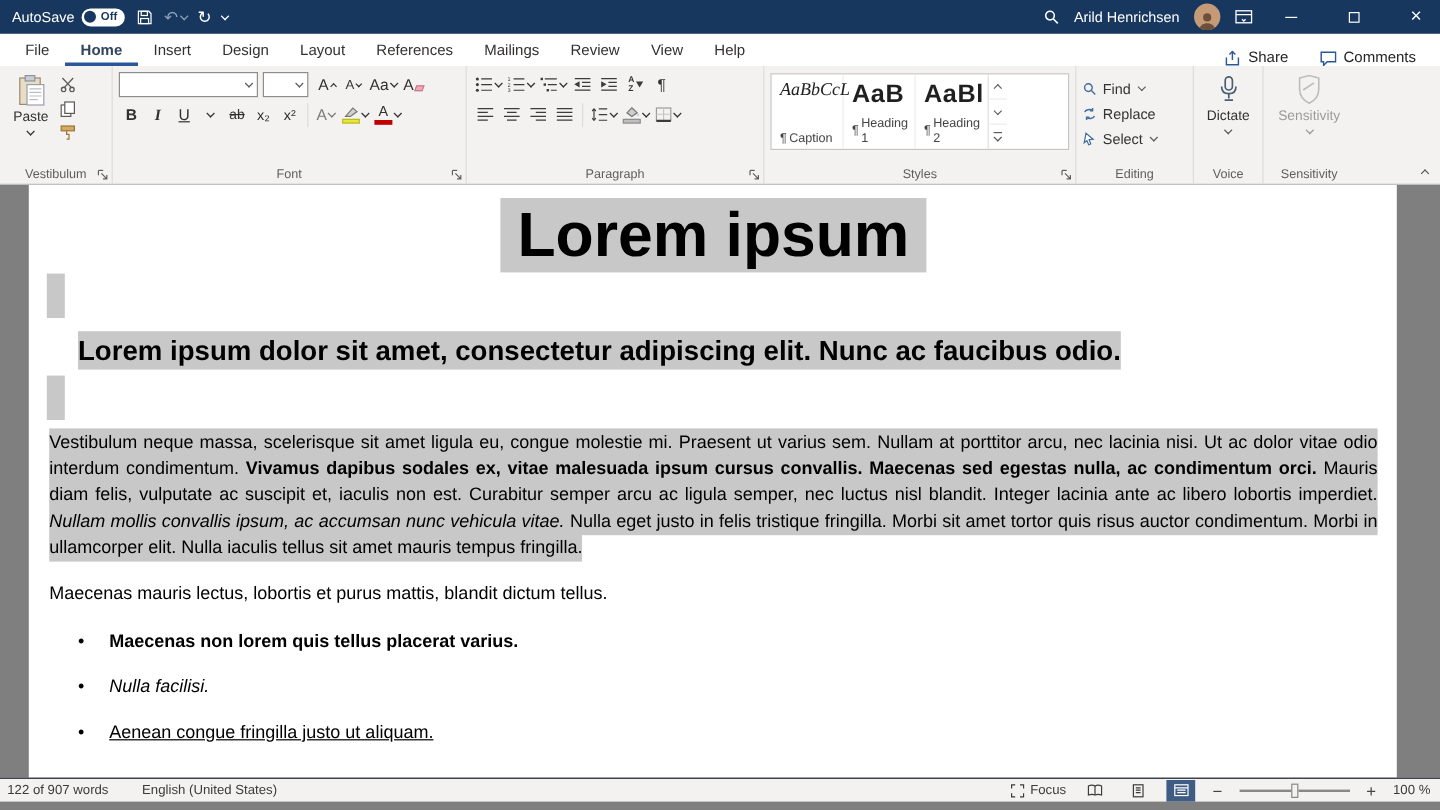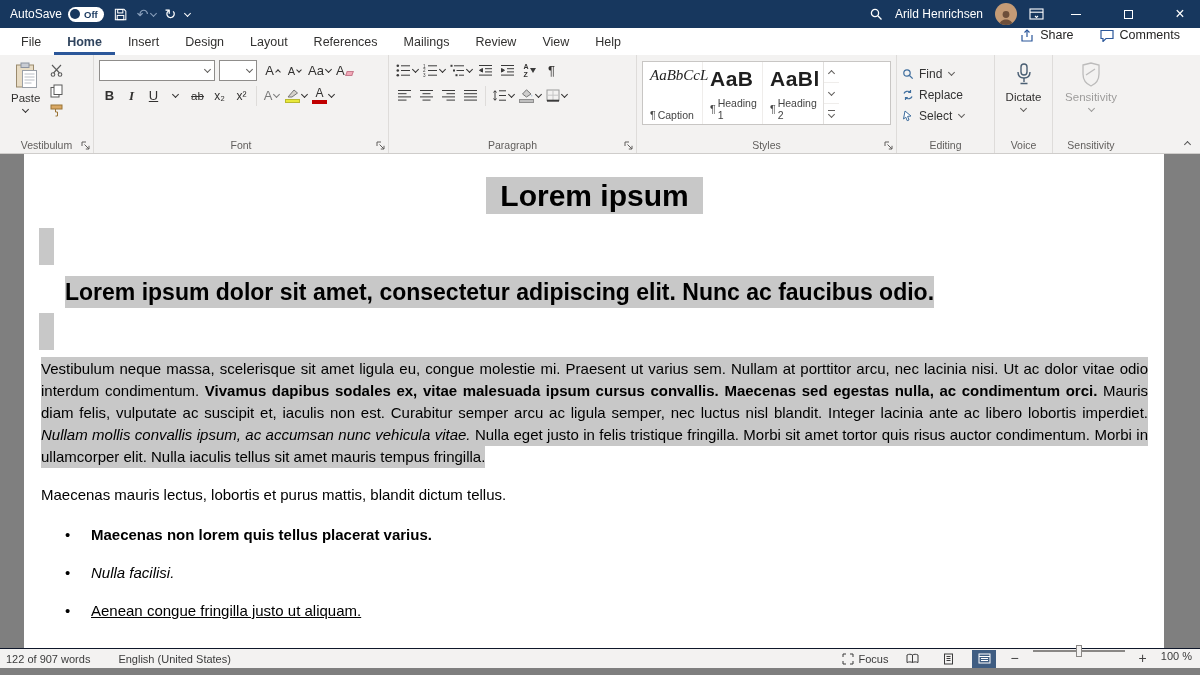--- a/index.html
+++ b/index.html
@@ -26,21 +26,21 @@
   .closex{font-size:16px;line-height:1;}
   .chv{display:inline-block;width:5px;height:5px;border-right:1.4px solid currentColor;border-bottom:1.4px solid currentColor;transform:rotate(45deg);position:relative;top:-1px;margin-left:2px;}
   .chv.up{transform:rotate(225deg);top:1px;}
   .chv.lone{margin:0;}
 
   
   .tabsrow{height:27px;background:#fff;display:flex;align-items:stretch;}
   .tabs{display:flex;padding-left:8px;}
   .tab{display:flex;align-items:center;padding:0 13px;font-size:12.5px;color:#323130;cursor:pointer;}
   .tab.active{font-weight:700;color:#30445e;box-shadow:inset 0 -3px 0 #2b579a;}
-  .tabactions{margin-left:auto;display:flex;align-items:flex-start;gap:26px;padding-right:20px;}
+  .tabactions{margin-left:auto;display:flex;align-items:flex-end;gap:26px;padding-right:20px;}
   .taction{display:flex;align-items:center;gap:6px;font-size:12.5px;color:#252423;cursor:pointer;}
 
   
   .ribbon{height:99px;background:#f3f2f1;border-bottom:1px solid #cfcdcb;display:flex;position:relative;font-size:12px;color:#323130;}
   .group{position:relative;border-right:1px solid #dedcda;padding:3px 5px 16px;display:flex;flex-direction:column;}
   .glabel{position:absolute;bottom:2px;left:0;right:0;text-align:center;font-size:10.5px;color:#605e5c;}
   .launch{position:absolute;bottom:3px;right:3px;cursor:pointer;}
   .bigbtn{display:flex;flex-direction:column;align-items:center;gap:3px;padding:4px 6px;font-size:11.5px;color:#323130;cursor:pointer;}
   .bigbtn .lbl{line-height:1.1;text-align:center;}
   .sbtn{height:21px;min-width:21px;display:inline-flex;align-items:center;justify-content:center;font-size:13px;color:#323130;padding:0 2px;cursor:pointer;}
@@ -77,40 +77,40 @@
 
   .erow{display:flex;align-items:center;gap:5px;height:19px;font-size:12px;color:#333;cursor:pointer;margin:1px 0;}
   .dim{opacity:.45;}
   .collapse{position:absolute;right:10px;bottom:4px;color:#555;cursor:pointer;}
 
   
   .docarea{height:494px;background:#7f7f7f;position:relative;overflow:hidden;}
   .page{position:absolute;left:24px;right:36px;top:0;bottom:0;background:#fff;padding:10px 16px 0 17px;color:#000;cursor:text;}
   .sel{background:#c8c8c8;}
   .txtsel{background:#c8c8c8;padding:3px 0;}
-  .doc-title{font-size:30px;font-weight:700;text-align:center;margin-top:8px;line-height:48px;}
+  .doc-title{font-size:52px;font-weight:700;text-align:center;margin-top:8px;line-height:48px;}
   .doc-title .txtsel{padding:2px 14px;}
   .selblock{width:15px;height:37px;background:#c8c8c8;margin:8px 0 0 -2px;}
   .selblock.second{margin-top:6px;}
   .doc-h1{font-size:23px;font-weight:700;margin:12px 0 0 24px;line-height:30px;}
   .body-text{font-size:15px;line-height:22px;}
   .just{text-align:justify;margin-top:8px;}
   .para2{margin-top:16px;}
   .b{font-weight:700;}
   .i{font-style:italic;}
   .u{text-decoration:underline;}
   .blist{margin:18px 0 0 24px;}
   .bitem{display:flex;font-size:15px;line-height:22px;margin-bottom:16px;}
   .bdot{width:26px;flex:0 0 26px;}
 
   
   .statusbar{height:20px;background:#f3f2f1;border-top:1px solid #0f172a;display:flex;align-items:center;font-size:11px;color:#3b3b3b;padding:0 8px 0 4px;}
   .sb-left{display:flex;align-items:center;gap:28px;padding-left:2px;}
   .sb-left>span{cursor:pointer;}
-  .sb-right{margin-left:auto;display:flex;gap:12px;}
+  .sb-right{margin-left:auto;display:flex;align-items:center;gap:12px;}
   .focusbtn{display:flex;align-items:center;gap:4px;cursor:pointer;}
   .vbtn{width:24px;height:18px;display:flex;align-items:center;justify-content:center;cursor:pointer;}
   .vbtn.active{background:#3f5d82;}
   .zoombtn{font-size:14px;cursor:pointer;color:#444;padding:0 2px;}
   .ztrack{width:92px;height:2px;background:#8a8886;position:relative;cursor:pointer;}
   .zthumb{position:absolute;left:50%;top:-5px;width:6px;height:12px;background:#f3f2f1;border:1px solid #8a8886;transform:translateX(-50%);cursor:grab;}
   .zlabel{cursor:pointer;}
   svg{display:block;}
 </style>
 </head>

